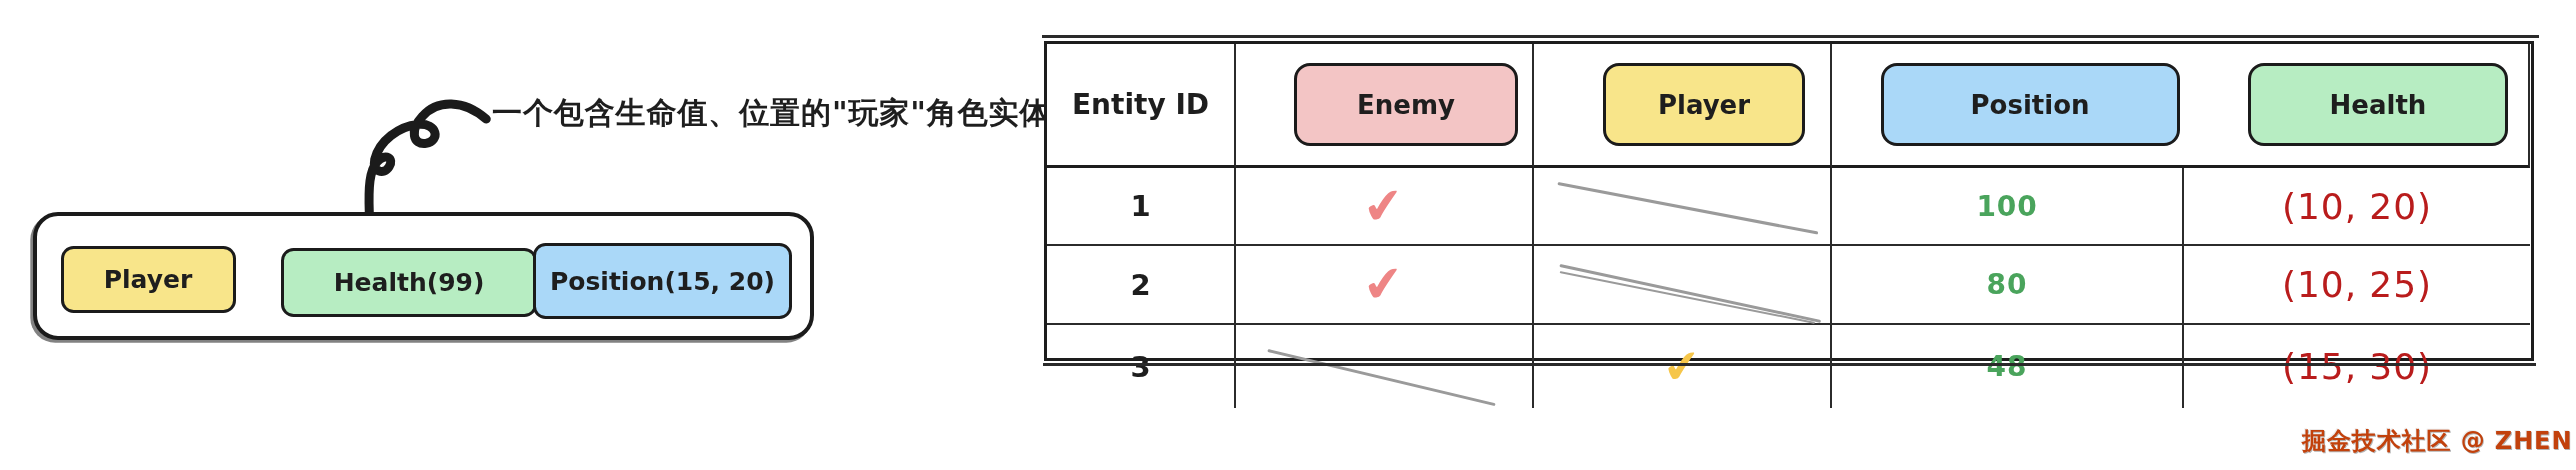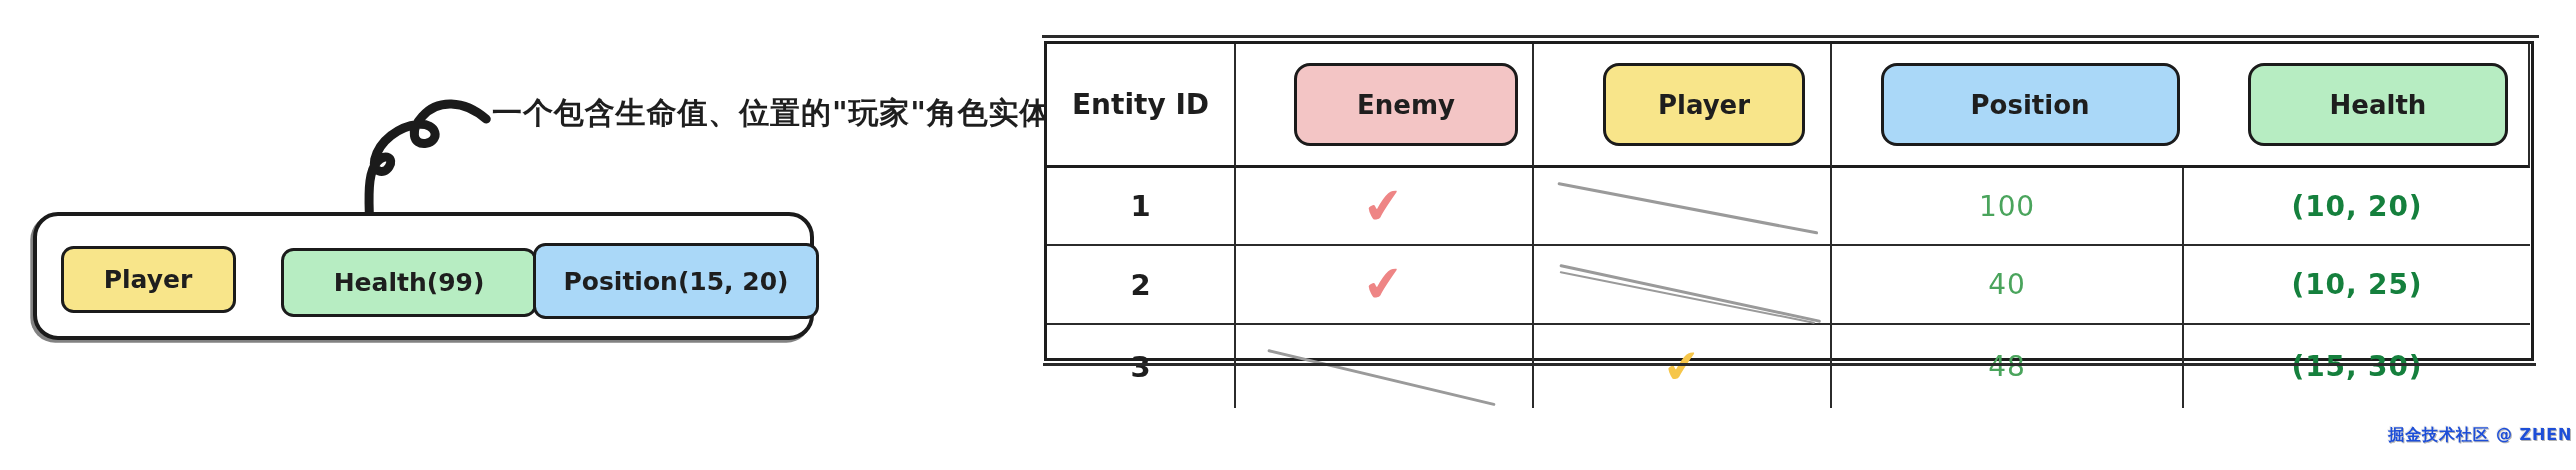--- a/index.html
+++ b/index.html
@@ -19,21 +19,21 @@
     box-shadow:-2.7px 2.7px 0 0 rgba(27,27,27,.55);
     box-sizing:border-box;
   }
   .comp{
     position:absolute;display:flex;align-items:center;justify-content:center;
     border:3.6px solid #1b1b1b;border-radius:12.6px;font-size:25px;font-weight:600;
     box-sizing:border-box;white-space:nowrap;
   }
   .comp-player{left:23.5px;top:30px;width:175px;height:67px;background:#f8e58a;}
   .comp-health{left:244px;top:32px;width:256px;height:69px;background:#b7edc2;}
-  .comp-position{left:496px;top:27px;width:286px;height:76px;background:#aad8f8;}
+  .comp-position{left:496px;top:27px;width:259px;height:76px;background:#aad8f8;}
   
   .etable{
     position:absolute;left:1044px;top:41px;width:1490px;height:320px;
     border:3.6px solid #1d1d1d;box-sizing:border-box;background:#fff;
     display:grid;
     grid-template-columns:189px 298px 298px 352px 346px;
     grid-template-rows:124px 78px 79px 83px;
   }
   .etable::before{ 
     content:"";position:absolute;left:-5.4px;top:-9px;width:1497px;height:2.7px;background:#2a2a2a;
@@ -55,30 +55,30 @@
     font-size:26px;font-weight:700;box-sizing:border-box;margin-left:44px;
   }
   .badge-pink{width:224px;background:#f3c5c5;}
   .badge-yellow{width:202px;background:#f8e58a;}
   .badge-green{width:260px;background:#b7edc2;}
   .badge-blue{width:299px;background:#aad8f8;}
   .row-id{font-size:29px;font-weight:600;}
   .check{font-size:49px;line-height:1;transform:rotate(-6deg);}
   .check.red{color:#ee8585;}
   .check.yellow{color:#f6c64a;font-size:45px;}
-  .health-val{font-size:28px;font-weight:400;color:#4aa45c;letter-spacing:0.9px;}
-  .pos-val{font-size:28px;font-weight:700;color:#15803d;letter-spacing:0.9px;}
+  .health-val{font-size:28px;font-weight:700;color:#4aa45c;letter-spacing:0.9px;}
+  .pos-val{font-size:36px;font-weight:400;color:#b91c1c;letter-spacing:0.9px;}
   .slash{
     position:absolute;height:2.7px;background:#9a9a9a;border-radius:1.8px;
     transform-origin:0 0;
   }
   
   .watermark{
     position:absolute;right:3.6px;top:425px;
-    font-size:16px;font-weight:700;color:#1d4ed8;letter-spacing:0.9px;
+    font-size:24px;font-weight:700;color:#c2410c;letter-spacing:0.9px;
     text-shadow:-0.9px -0.9px 0 #ececec,0.9px 0.9px 0 #b3b3b3;white-space:nowrap;
   }
 </style>
 </head>
 <body>
 
 <div class="canvas">
 
   <div class="annotation">一个包含生命值、位置的"玩家"角色实体</div>
 
@@ -130,21 +130,21 @@
       <span class="row-id">2</span>
     </div>
     <div class="cell">
       <span class="check red">✔</span>
     </div>
     <div class="cell">
       <i class="slash" style="left:26px;top:18px;width:267px;transform:rotate(12.1deg);"></i>
       <i class="slash" style="left:26px;top:25px;width:260px;height:1.8px;transform:rotate(11.3deg);"></i>
     </div>
     <div class="cell">
-      <span class="health-val">40</span>
+      <span class="health-val">80</span>
     </div>
     <div class="cell lastcol">
       <span class="pos-val">(10, 25)</span>
     </div>
 
     <div class="cell lastrow">
       <span class="row-id">3</span>
     </div>
     <div class="cell lastrow">
       <i class="slash" style="left:32px;top:24px;width:234px;transform:rotate(13.4deg);"></i>

